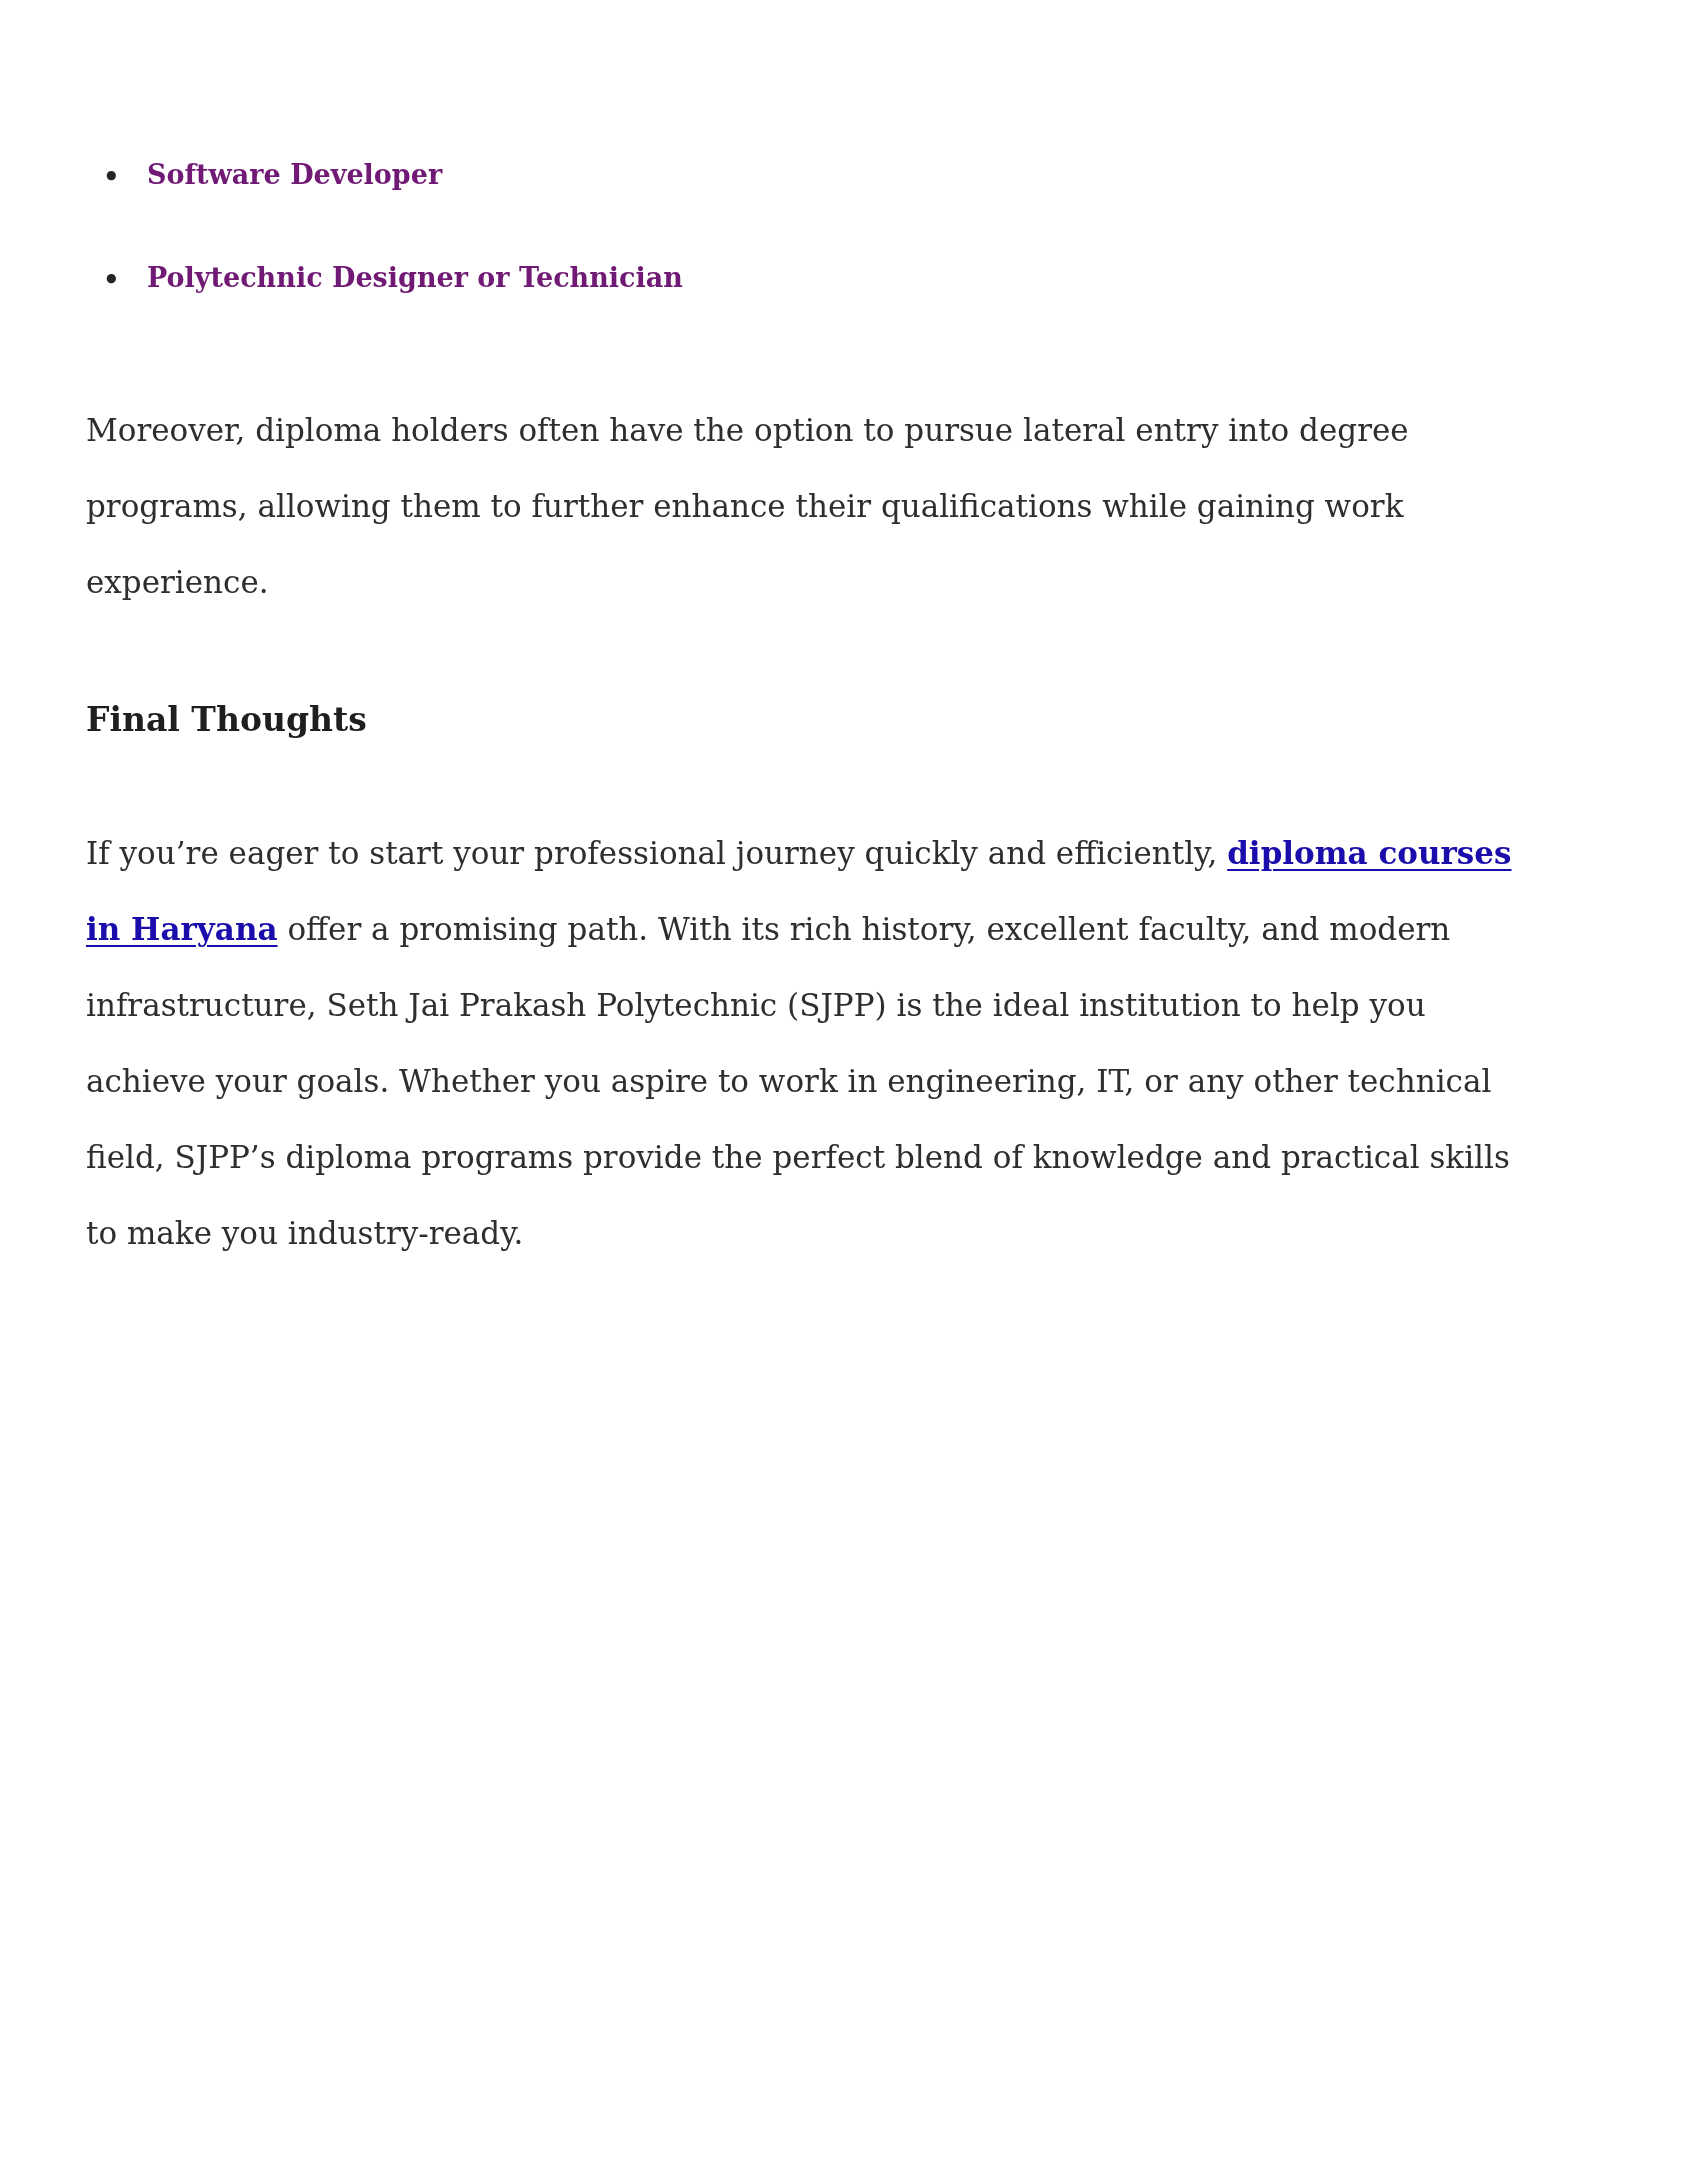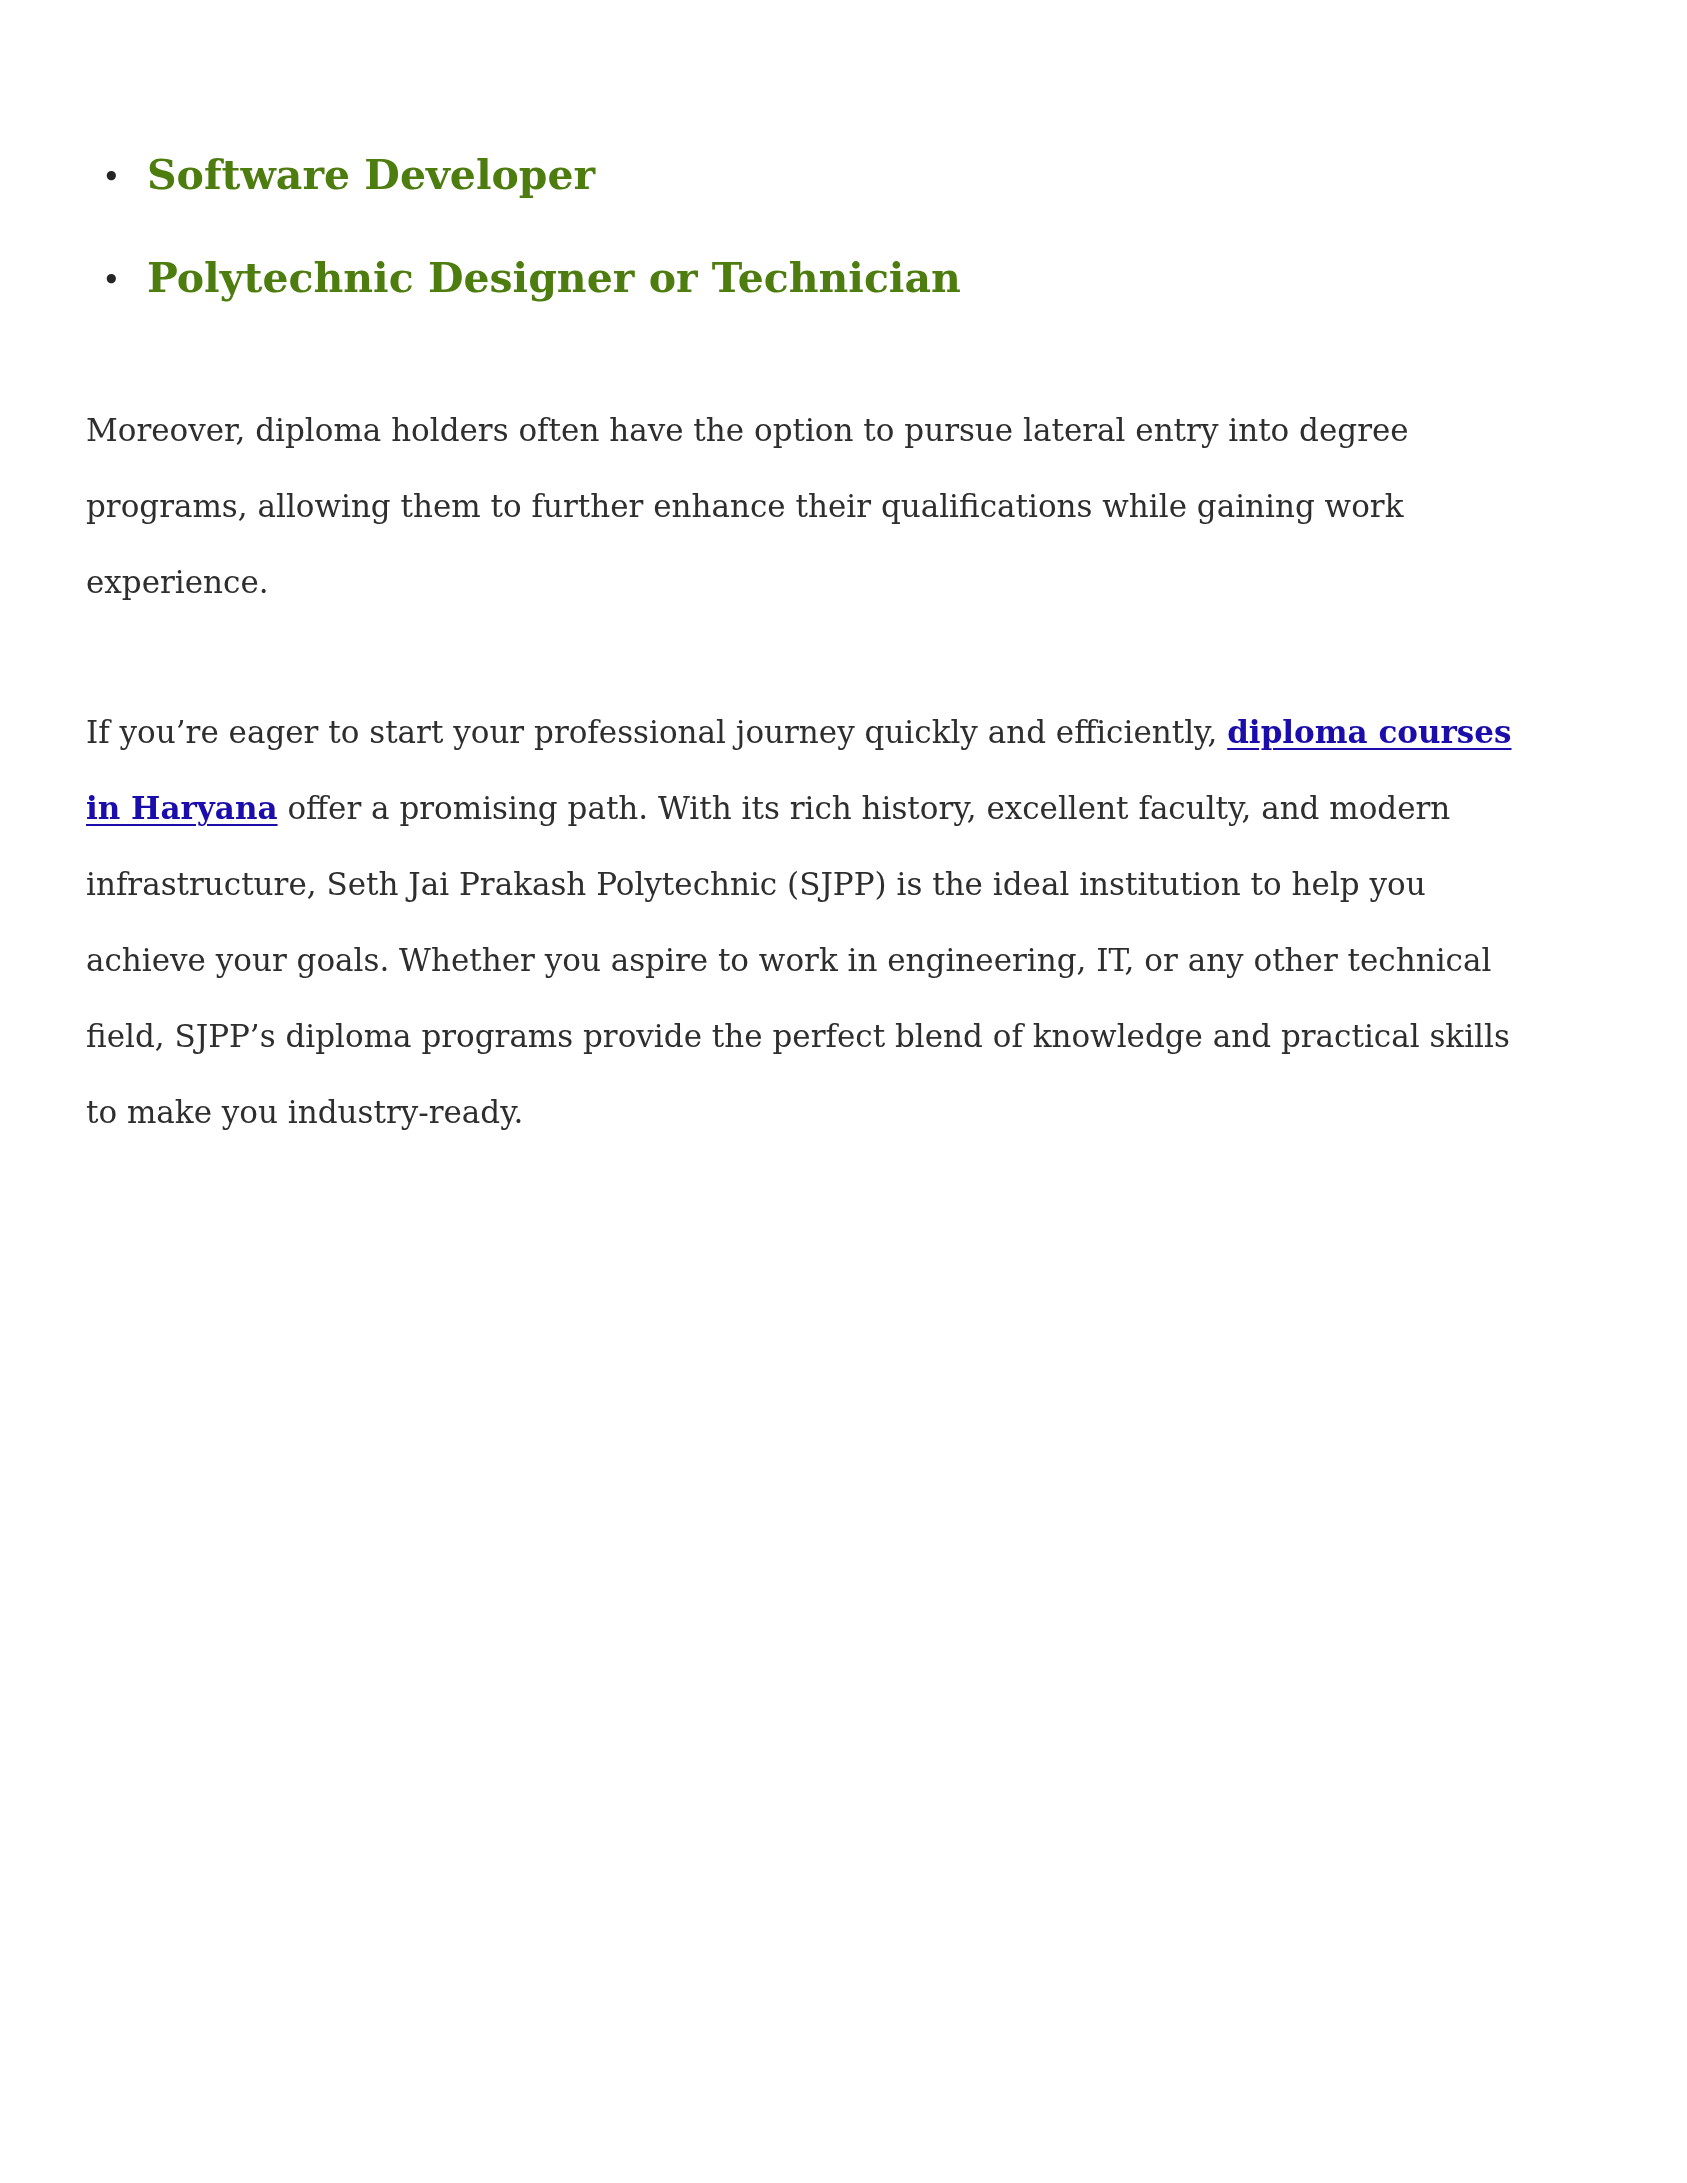--- a/index.html
+++ b/index.html
@@ -26,23 +26,23 @@
   
   ul.career-list {
     list-style: none;
     margin: 0;
     padding: 0;
   }
   ul.career-list li {
     position: relative;
     padding-left: 61px;
     font-weight: bold;
-    font-size: 41px;
+    font-size: 27px;
     line-height: 40px;
-    color: #4d7c0f;
+    color: #701a75;
   }
   ul.career-list li + li {
     margin-top: 63px;
   }
   ul.career-list li::before {
     content: "\2022";
     position: absolute;
     left: 17px;
     top: 0.7px;
     font-size: 26px;
@@ -89,19 +89,20 @@
       <li>
         <span>Software Developer</span>
       </li>
       <li>
         <span>Polytechnic Designer or Technician</span>
       </li>
     </ul>
 
     <p class="body-para para-moreover">Moreover, diploma holders often have the option to pursue lateral entry into degree programs, allowing them to further enhance their qualifications while gaining work experience.</p>
 
+    <h2 class="section-heading">Final Thoughts</h2>
 
     <p class="body-para para-final"><span>If you’re eager to start your professional journey quickly and efficiently, </span><a class="inline-link">diploma courses in Haryana</a><span> offer a promising path. With its rich history, excellent faculty, and modern infrastructure, Seth Jai Prakash Polytechnic (SJPP) is the ideal institution to help you achieve your goals. Whether you aspire to work in engineering, IT, or any other technical field, SJPP’s diploma programs provide the perfect blend of knowledge and practical skills to make you industry-ready.</span></p>
 
 
   </div>
 </div>
 
 
 </body></html>

